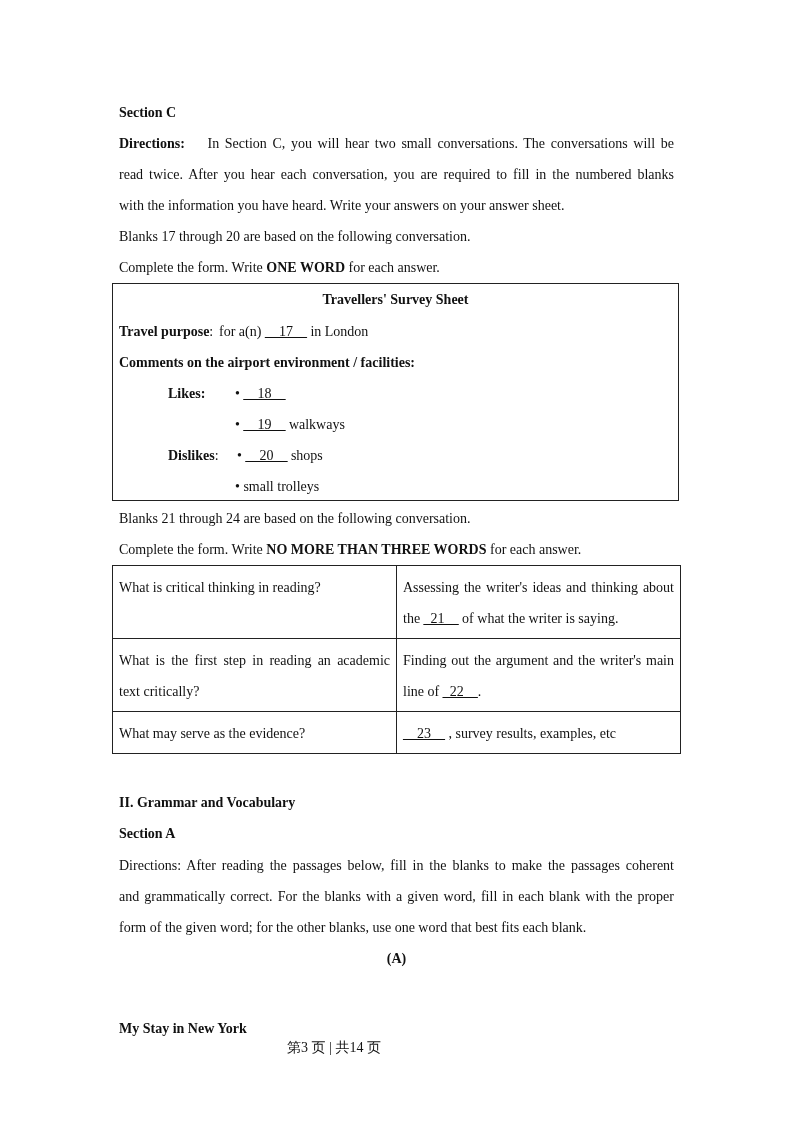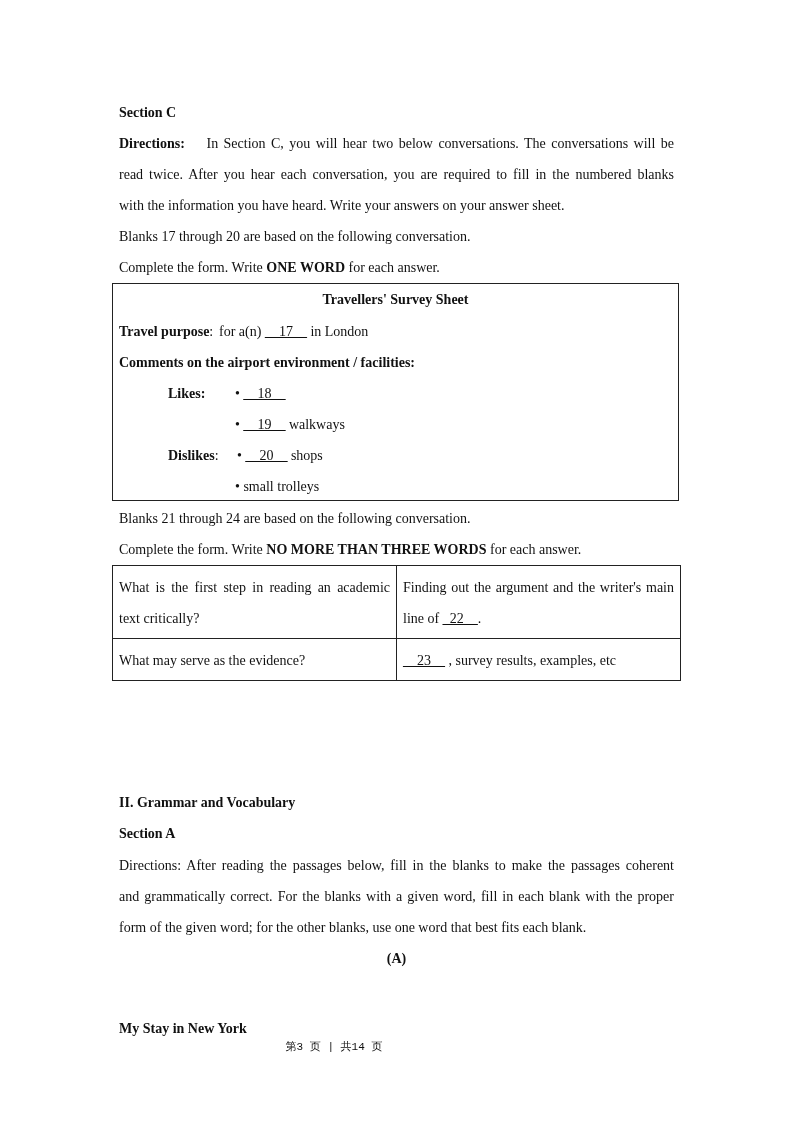--- a/index.html
+++ b/index.html
@@ -20,30 +20,30 @@
   .qa {
     position: absolute; left: 112px; top: 565px; width: 569px;
     border-collapse: collapse; table-layout: fixed;
   }
   .qa td {
     border: 1px solid #222; vertical-align: top; padding: 6px 6px 4px 6px;
     line-height: 31px; font-size: 14px;
   }
   .qa td.c1 { width: 271px; }
   .qa td .jl { text-align: justify; text-align-last: justify; display:block; }
-  .footer { position: absolute; left: 0; width: 668px; top: 1039px; text-align: center; font-size: 11px; font-family: Liberation Mono, monospace; }
+  .footer { position: absolute; left: 0; width: 668px; top: 1039px; text-align: center; font-size: 14px; font-family: Liberation Serif, serif; }
   .blank { text-decoration: underline; }
 </style>
 </head>
 <body>
 
 <div class="page">
   <div class="line b" style="top:104px">Section C</div>
 
-  <div class="just" style="top:135px"><span class="b">Directions:</span>&nbsp;&nbsp;&nbsp;&nbsp;<span>In Section C, you will hear two below conversations.    The conversations will be</span></div>
+  <div class="just" style="top:135px"><span class="b">Directions:</span>&nbsp;&nbsp;&nbsp;&nbsp;<span>In Section C, you will hear two small conversations.    The conversations will be</span></div>
   <div class="just" style="top:166px">read twice.    After you hear each conversation, you are required to fill in the numbered blanks</div>
   <div class="line" style="top:197px">with the information you have heard.    Write your answers on your answer sheet.</div>
   <div class="line" style="top:228px">Blanks 17 through 20 are based on the following conversation.</div>
   <div class="line" style="top:259px"><span>Complete the form.    Write </span><span class="b">ONE WORD</span><span> for each answer.</span></div>
 </div>
 
 <div class="survey">
   <div class="row b" style="top:7px; left:0; width:565px; text-align:center;">Travellers' Survey Sheet</div>
   <div class="row" style="top:39px; left:6px;">
     <span class="b">Travel purpose</span><span>:</span>
@@ -70,20 +70,27 @@
   </div>
 </div>
 
 <div class="page">
   <div class="line" style="top:510px">Blanks 21 through 24 are based on the following conversation.</div>
   <div class="line" style="top:541px"><span>Complete the form. Write </span><span class="b">NO MORE THAN THREE WORDS</span><span> for each answer.</span></div>
 </div>
 
 <table class="qa">
   <tbody>
+      <tr>
+    <td class="c1"><span>What is critical thinking in reading?</span></td>
+    <td>
+      <span class="jl">Assessing the writer's ideas and thinking about</span>
+      <span>the </span><span class="blank">_21__</span><span> of what the writer is saying.</span>
+    </td>
+  </tr>
   <tr>
     <td class="c1">
       <span class="jl">What is the first step in reading an academic</span>
       <span>text critically?</span>
     </td>
     <td>
       <span class="jl">Finding out the argument and the writer's main</span>
       <span>line of </span><span class="blank">_22__</span><span>.</span>
     </td>
   </tr>

